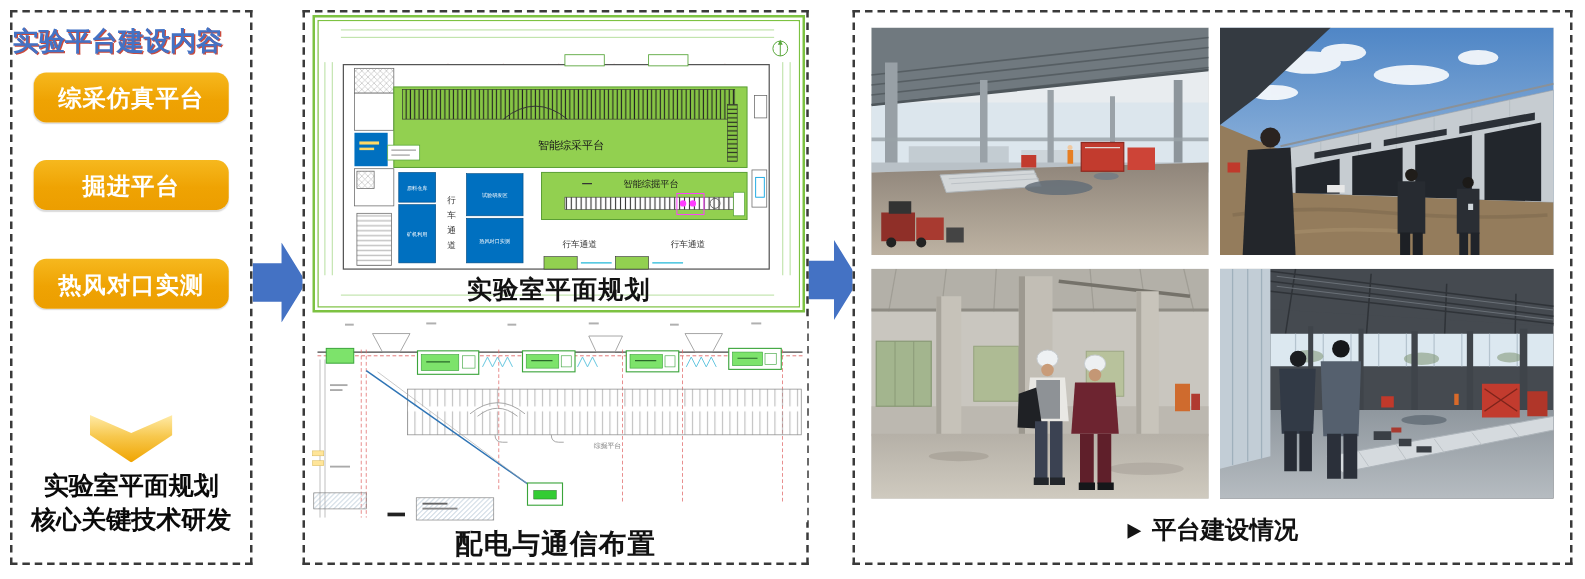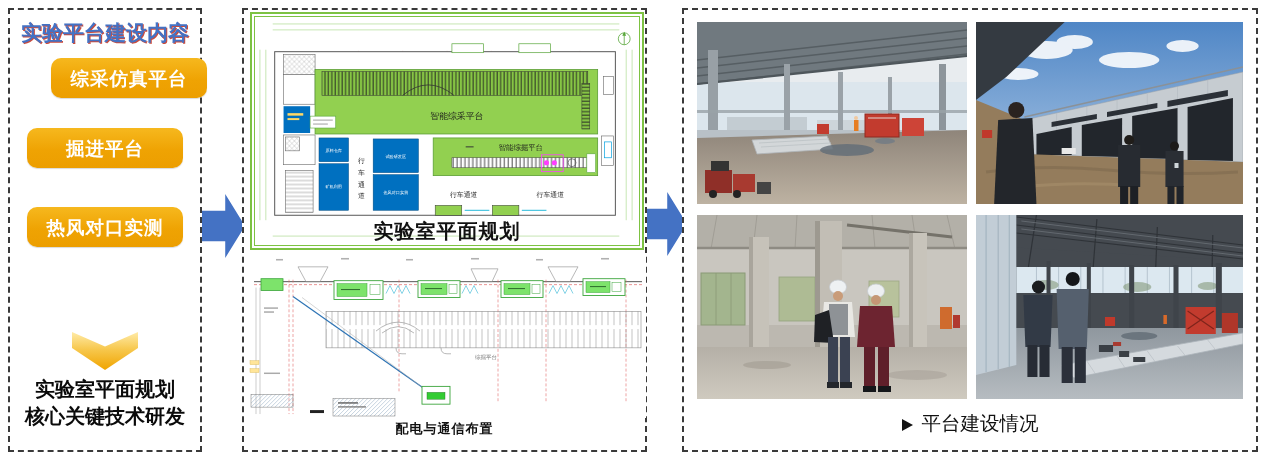--- a/index.html
+++ b/index.html
@@ -6,60 +6,60 @@
     --accent-blue:#4472C4; --button-amber:#F0A400; --frame-green:#7DC242;
     --plan-green:#92D050; --plan-blue:#0070C0; --ink:#111111;
   }
   *{box-sizing:border-box; margin:0; padding:0;}
   html,body{width:1268px; height:463px; background:#ffffff; overflow:hidden;
     font-family:"Liberation Sans", sans-serif;}
   .canvas{position:relative; width:1268px; height:463px; background:#fff;}
   .dashed-box{position:absolute; border:2px dashed #3a3a3a; background:#fff;}
   
   #left-panel{left:8px; top:8px; width:194px; height:444px;}
-  .lp-title{position:absolute; top:9px; left:0; width:100%; text-align:center;
+  .lp-title{position:absolute; top:9px; left:0; width:100%; text-align:left;
     font-size:21px; font-weight:700; color:var(--accent-blue);
     text-shadow:1px 1px 0 #cc4b3c;}
   .pill-btn{position:absolute; left:17px; width:156px; height:40px; border-radius:10px;
     background:linear-gradient(180deg,#F6B81E 0%, #EFA303 55%, #EC9E00 100%);
     color:#fff; font-size:18.5px; font-weight:700; display:flex;
     align-items:center; justify-content:center; letter-spacing:1px;
     box-shadow:0 1px 1px rgba(0,0,0,.15);}
-  #btn-1{top:48px;margin-left:24px;} #btn-2{top:118px;text-align:center;} #btn-3{top:197px;} #btn-4{top:274px;}
+  #btn-1{top:48px;} #btn-2{top:118px;text-align:center;} #btn-3{top:197px;} #btn-4{top:274px;}
   .down-arrow{position:absolute; top:322px; left:62px; width:66px; height:38px;
     background:linear-gradient(180deg,#FFEBA8 0%, #F7C84E 45%, #F0A400 100%);
     clip-path:polygon(0 0, 50% 38%, 100% 0, 100% 42%, 50% 100%, 0 42%);}
   .lp-conclusion{position:absolute; top:366px; left:0; width:100%; text-align:center;
     font-size:20px; line-height:27px; font-weight:800; color:#0a0a0a;}
   
   .right-arrow{position:absolute; width:43px; height:64px; background:var(--accent-blue);
     clip-path:polygon(0 26%, 54% 26%, 54% 0, 100% 50%, 54% 100%, 54% 74%, 0 74%);}
   #arrow-1{left:202px; top:194px;} #arrow-2{left:644px; top:192px;}
   
   #mid-panel{left:242px; top:8px; width:405px; height:444px;}
   .plan-frame{position:absolute; left:6px; top:2px; width:394px; height:238px;
     border:2px solid var(--frame-green); padding:2px; background:#fff;}
   .plan-frame-inner{position:relative; width:100%; height:100%;
     border:1px solid var(--frame-green);}
   .plan-frame-inner svg{position:absolute; left:0; top:0; width:100%; height:100%;}
   .plan-caption{position:absolute; bottom:0px; left:0; width:100%; text-align:center;
     font-size:20px; font-weight:800; color:var(--ink); letter-spacing:1px;margin-top:28px;}
   #wiring-svg{position:absolute; left:2px; top:244px; width:400px; height:164px;}
   .wiring-caption{position:absolute; top:410px; left:0; width:100%; text-align:center;
-    font-size:13px; font-weight:800; color:var(--ink); letter-spacing:1px;}
+    font-size:22px; font-weight:800; color:var(--ink); letter-spacing:1px;}
   
   #right-panel{left:682px; top:8px; width:576px; height:444px;}
   .photo{position:absolute; overflow:hidden; background:#ddd;}
   .photo svg{width:100%; height:100%; display:block;}
   #photo-1{left:13px; top:12px;  width:270px; height:182px;}
   #photo-2{left:292px; top:12px; width:267px; height:182px;}
   #photo-3{left:13px; top:205px; width:270px; height:184px;}
   #photo-4{left:292px; top:205px; width:267px; height:184px;}
   .rp-caption{position:absolute; top:400px; left:0; width:100%; text-align:center;
-    font-size:19.5px; font-weight:400; color:var(--ink);}
+    font-size:19.5px; font-weight:700; color:var(--ink);}
   .tri-bullet{display:inline-block; width:0; height:0; margin-right:9px;
     border-top:6px solid transparent; border-bottom:6px solid transparent;
     border-left:11px solid #141414; vertical-align:-1px;}
   svg text{font-family:"Liberation Sans", sans-serif;}
 </style>
 </head>
 <body>
 
 <div class="canvas">
 

